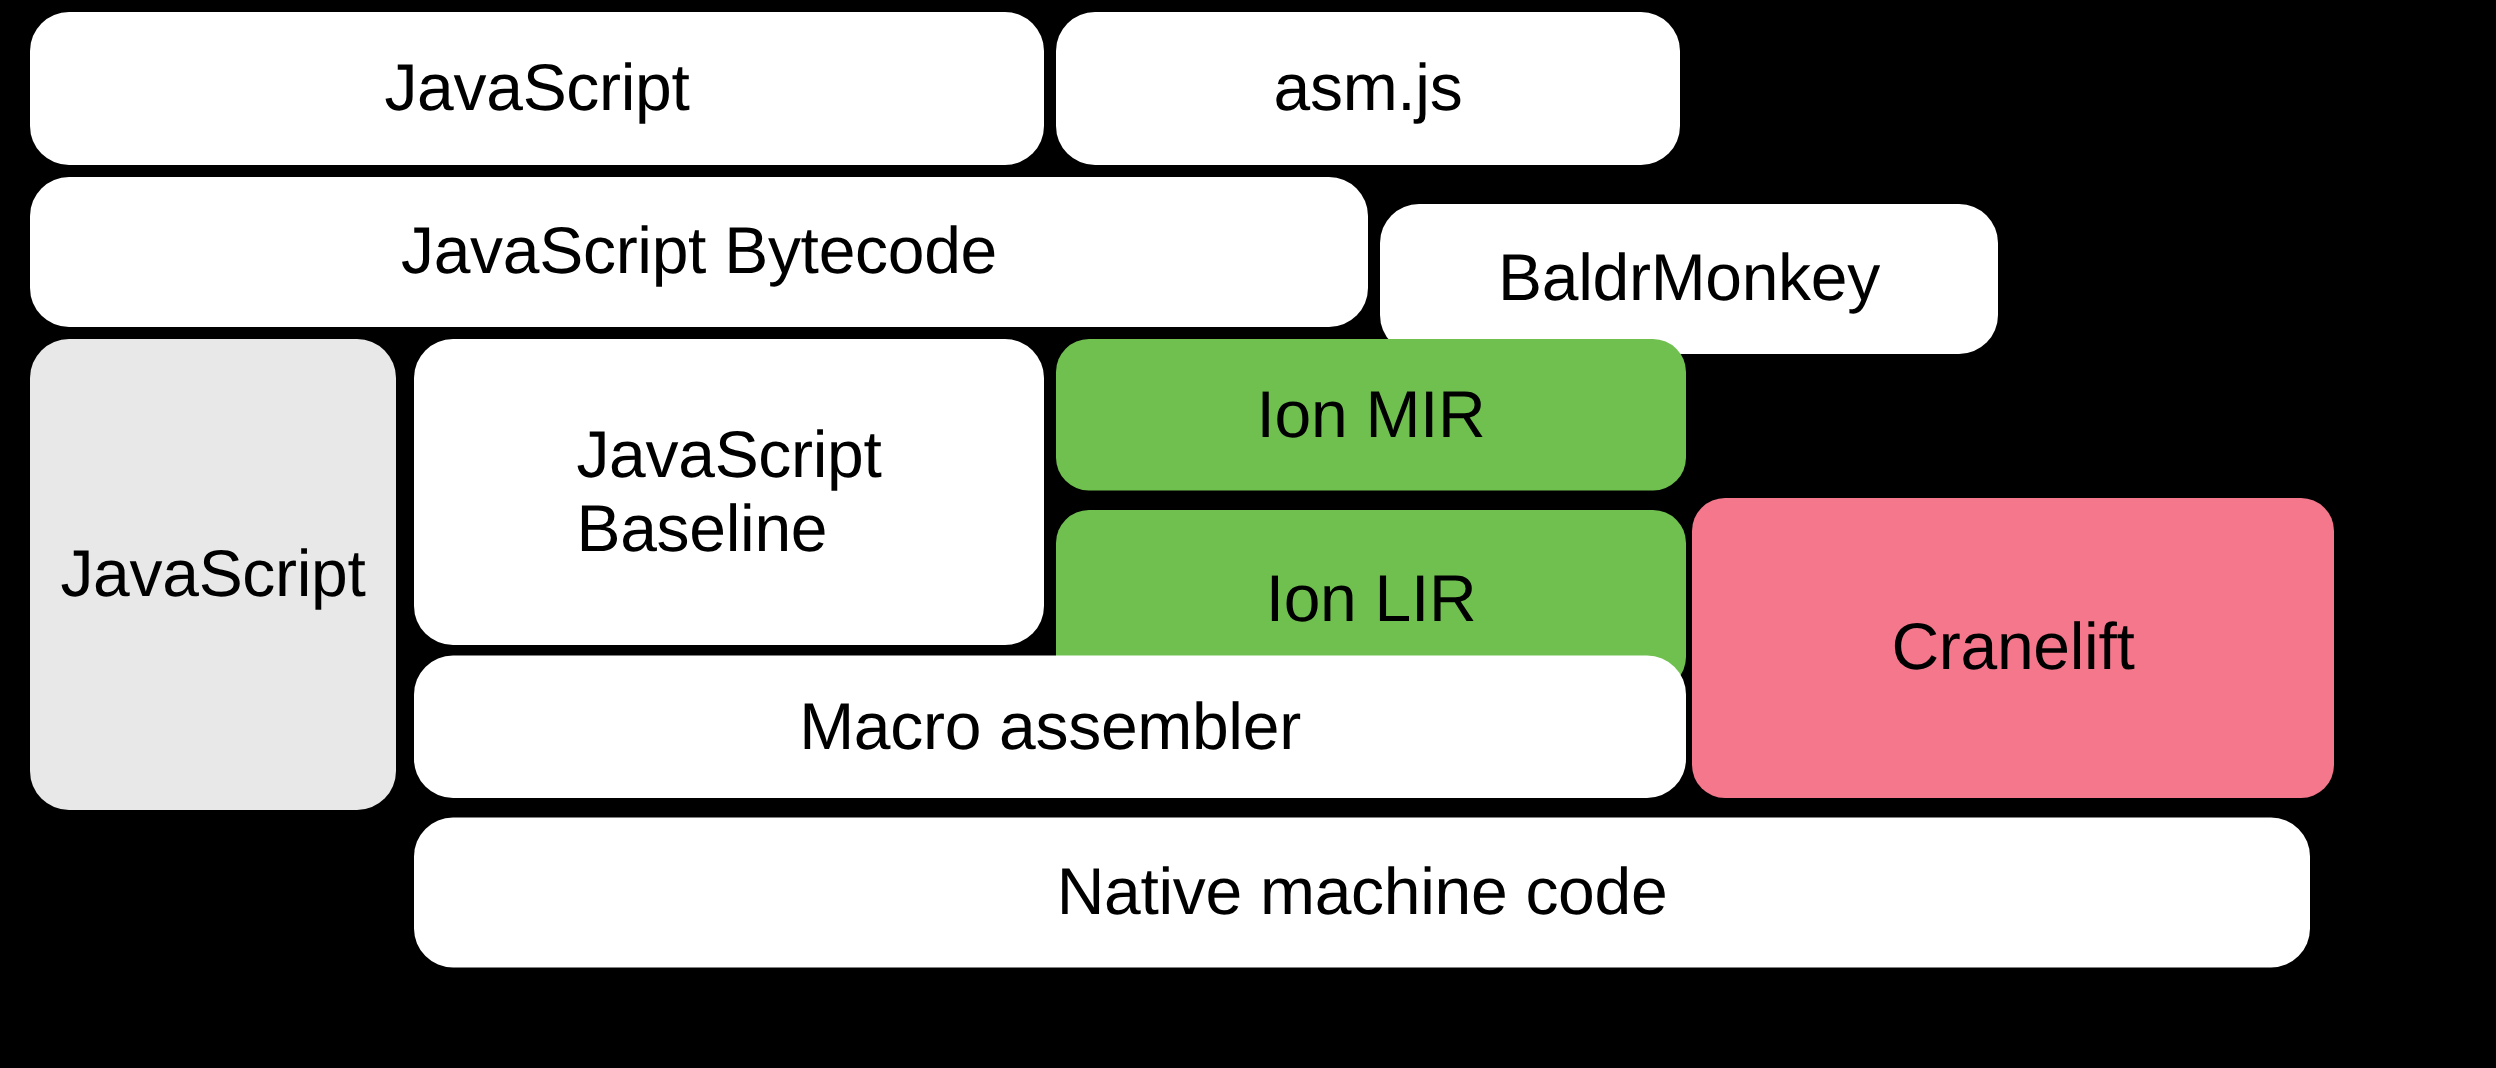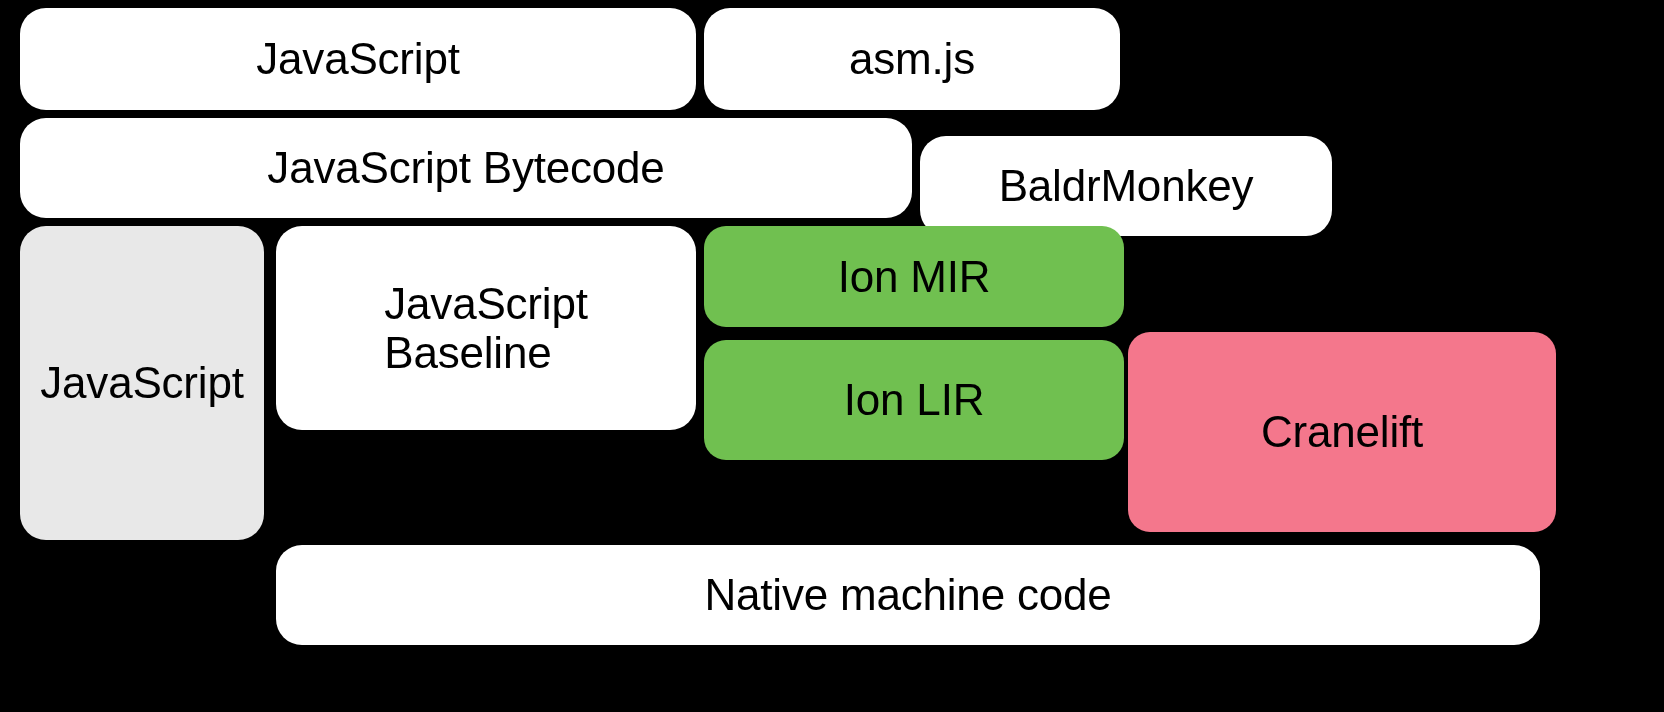--- a/index.html
+++ b/index.html
@@ -57,16 +57,17 @@
 
   <div class="box white" style="left:276px; top:226px; width:420px; height:204px;">JavaScript
 Baseline</div>
 
   <div class="box green small-radius" style="left:704px; top:226px; width:420px; height:101px;">Ion MIR</div>
 
   <div class="box green small-radius" style="left:704px; top:340px; width:420px; height:120px;">Ion LIR</div>
 
   <div class="box red" style="left:1128px;top:332px; width:428px; height:200px;border-radius:22px;">Cranelift</div>
 
+  <div class="box white" style="left:276px; top:437px; width:848px; height:95px;">Macro assembler</div>
 
   <div class="box white" style="left:276px; top:545px; width:1264px; height:100px;">Native machine code</div>
 
 </div>
 
 </body></html>

